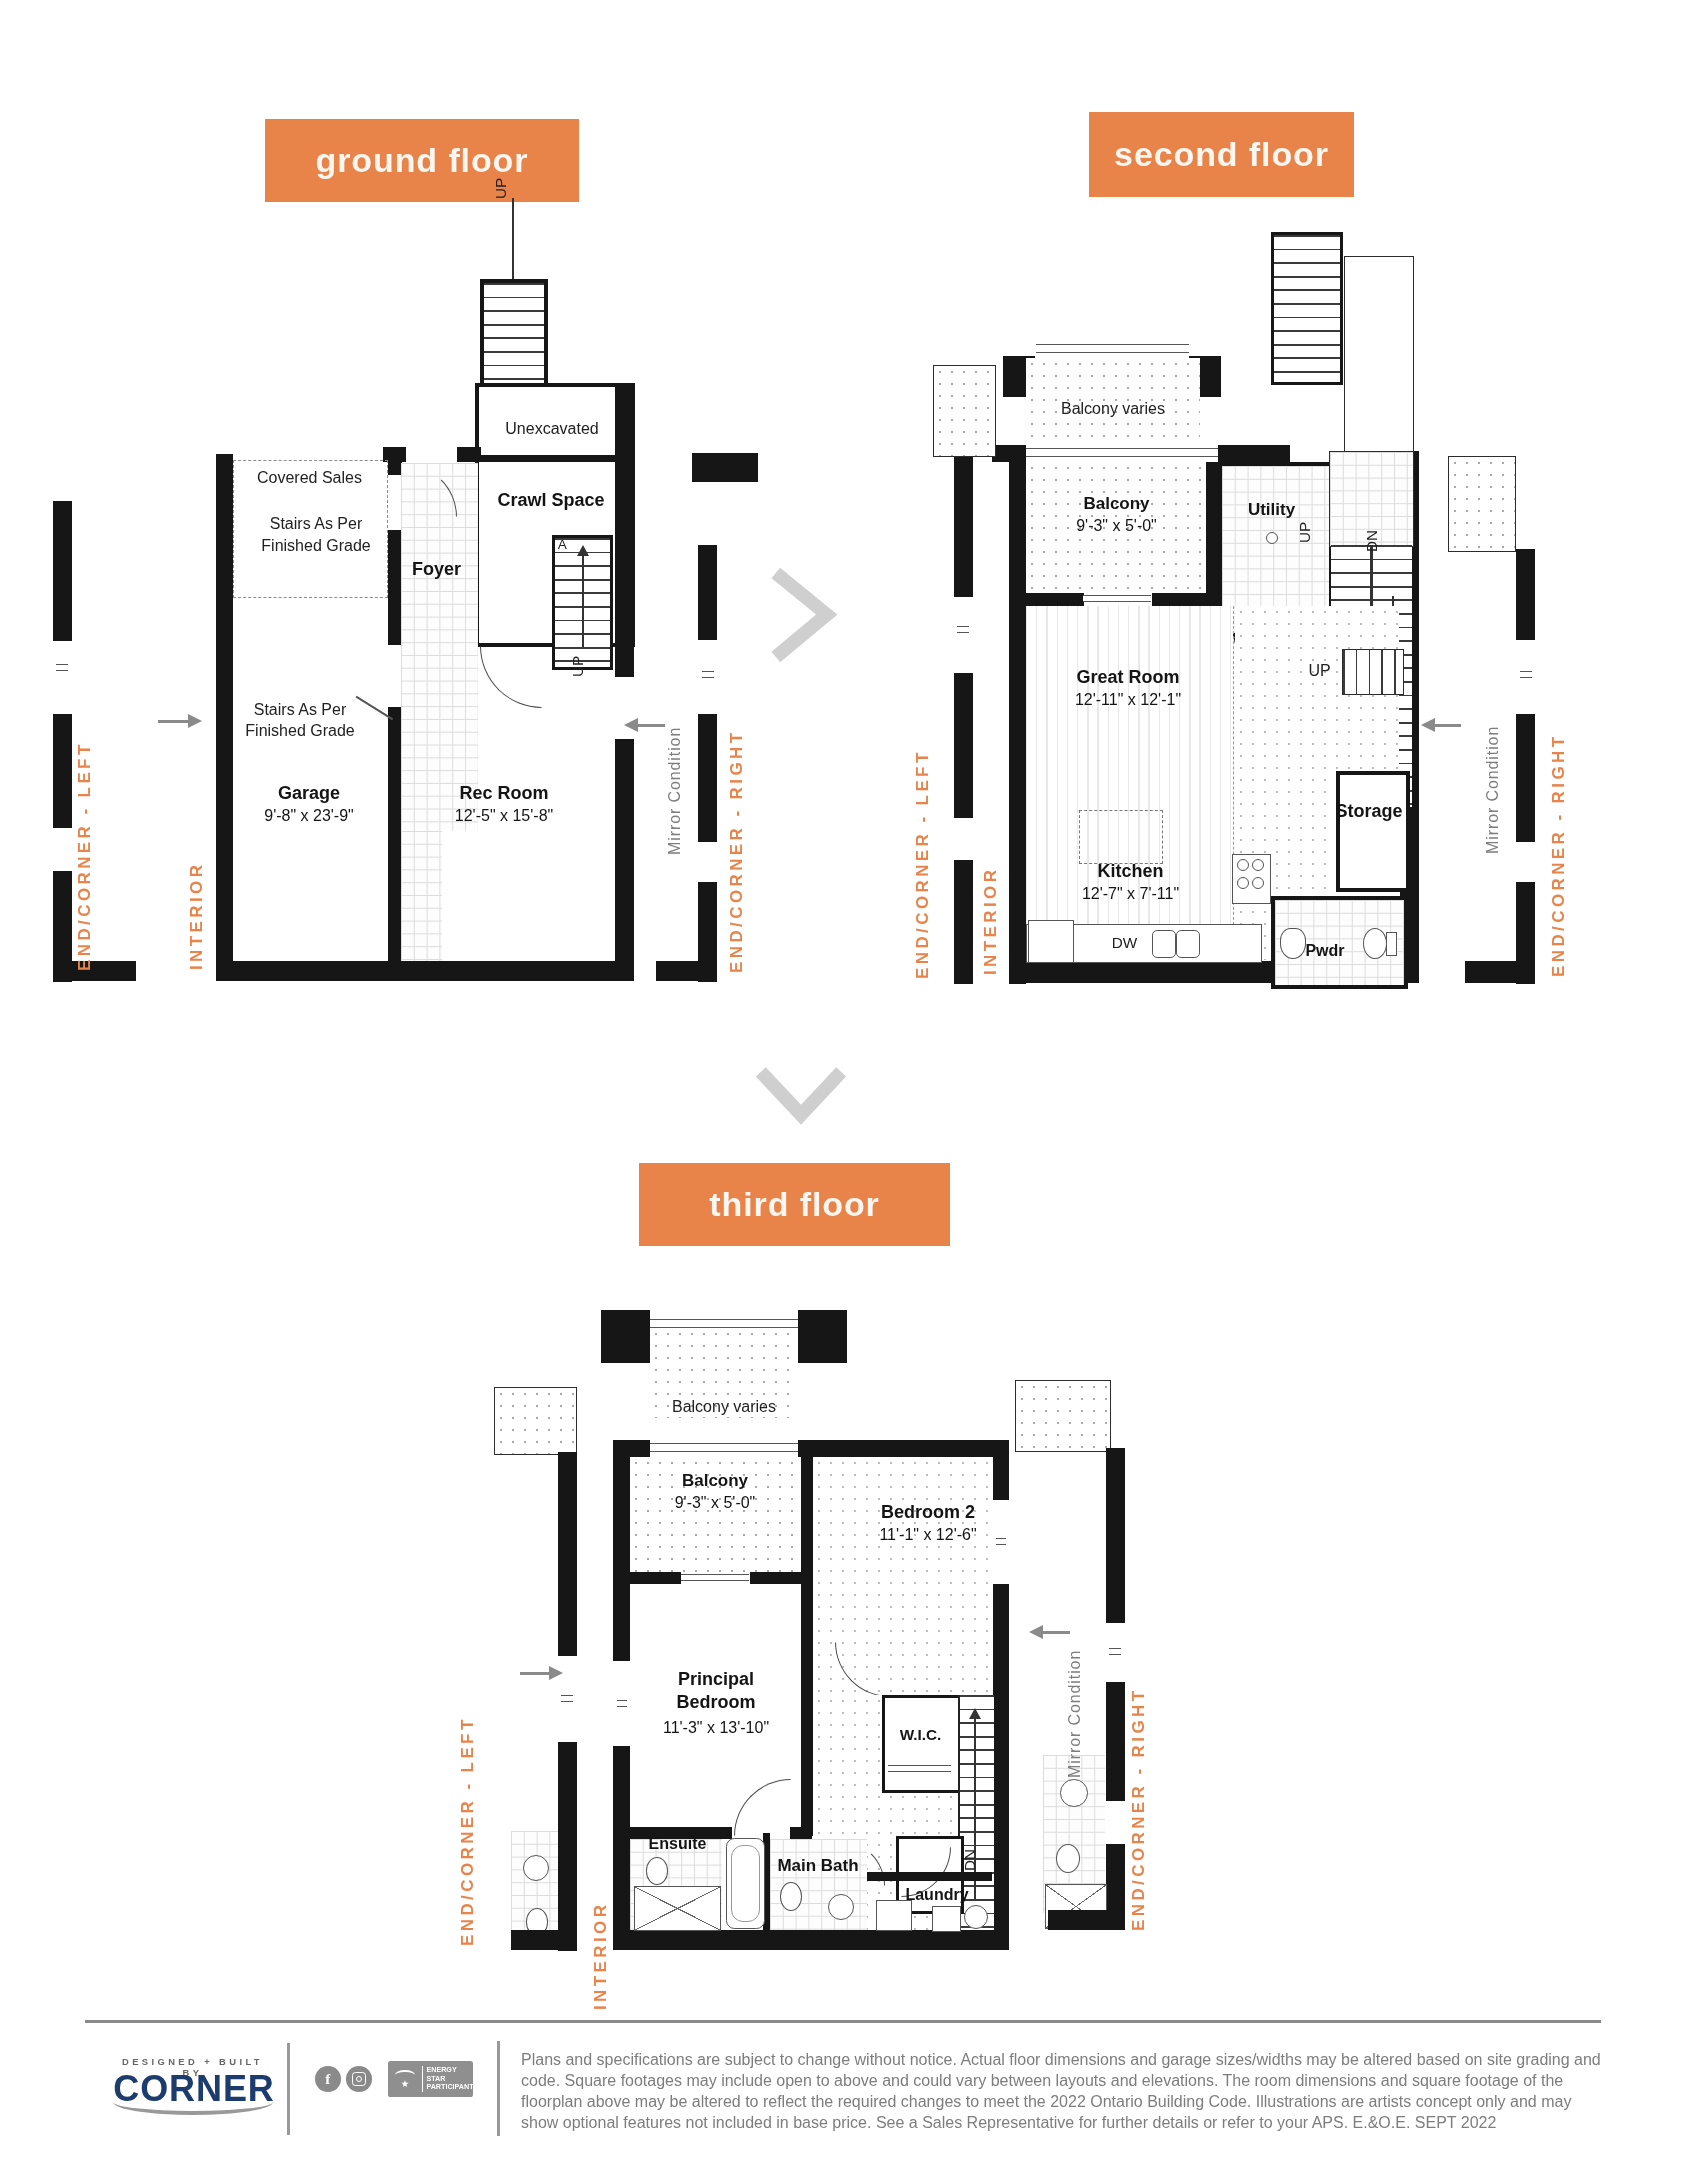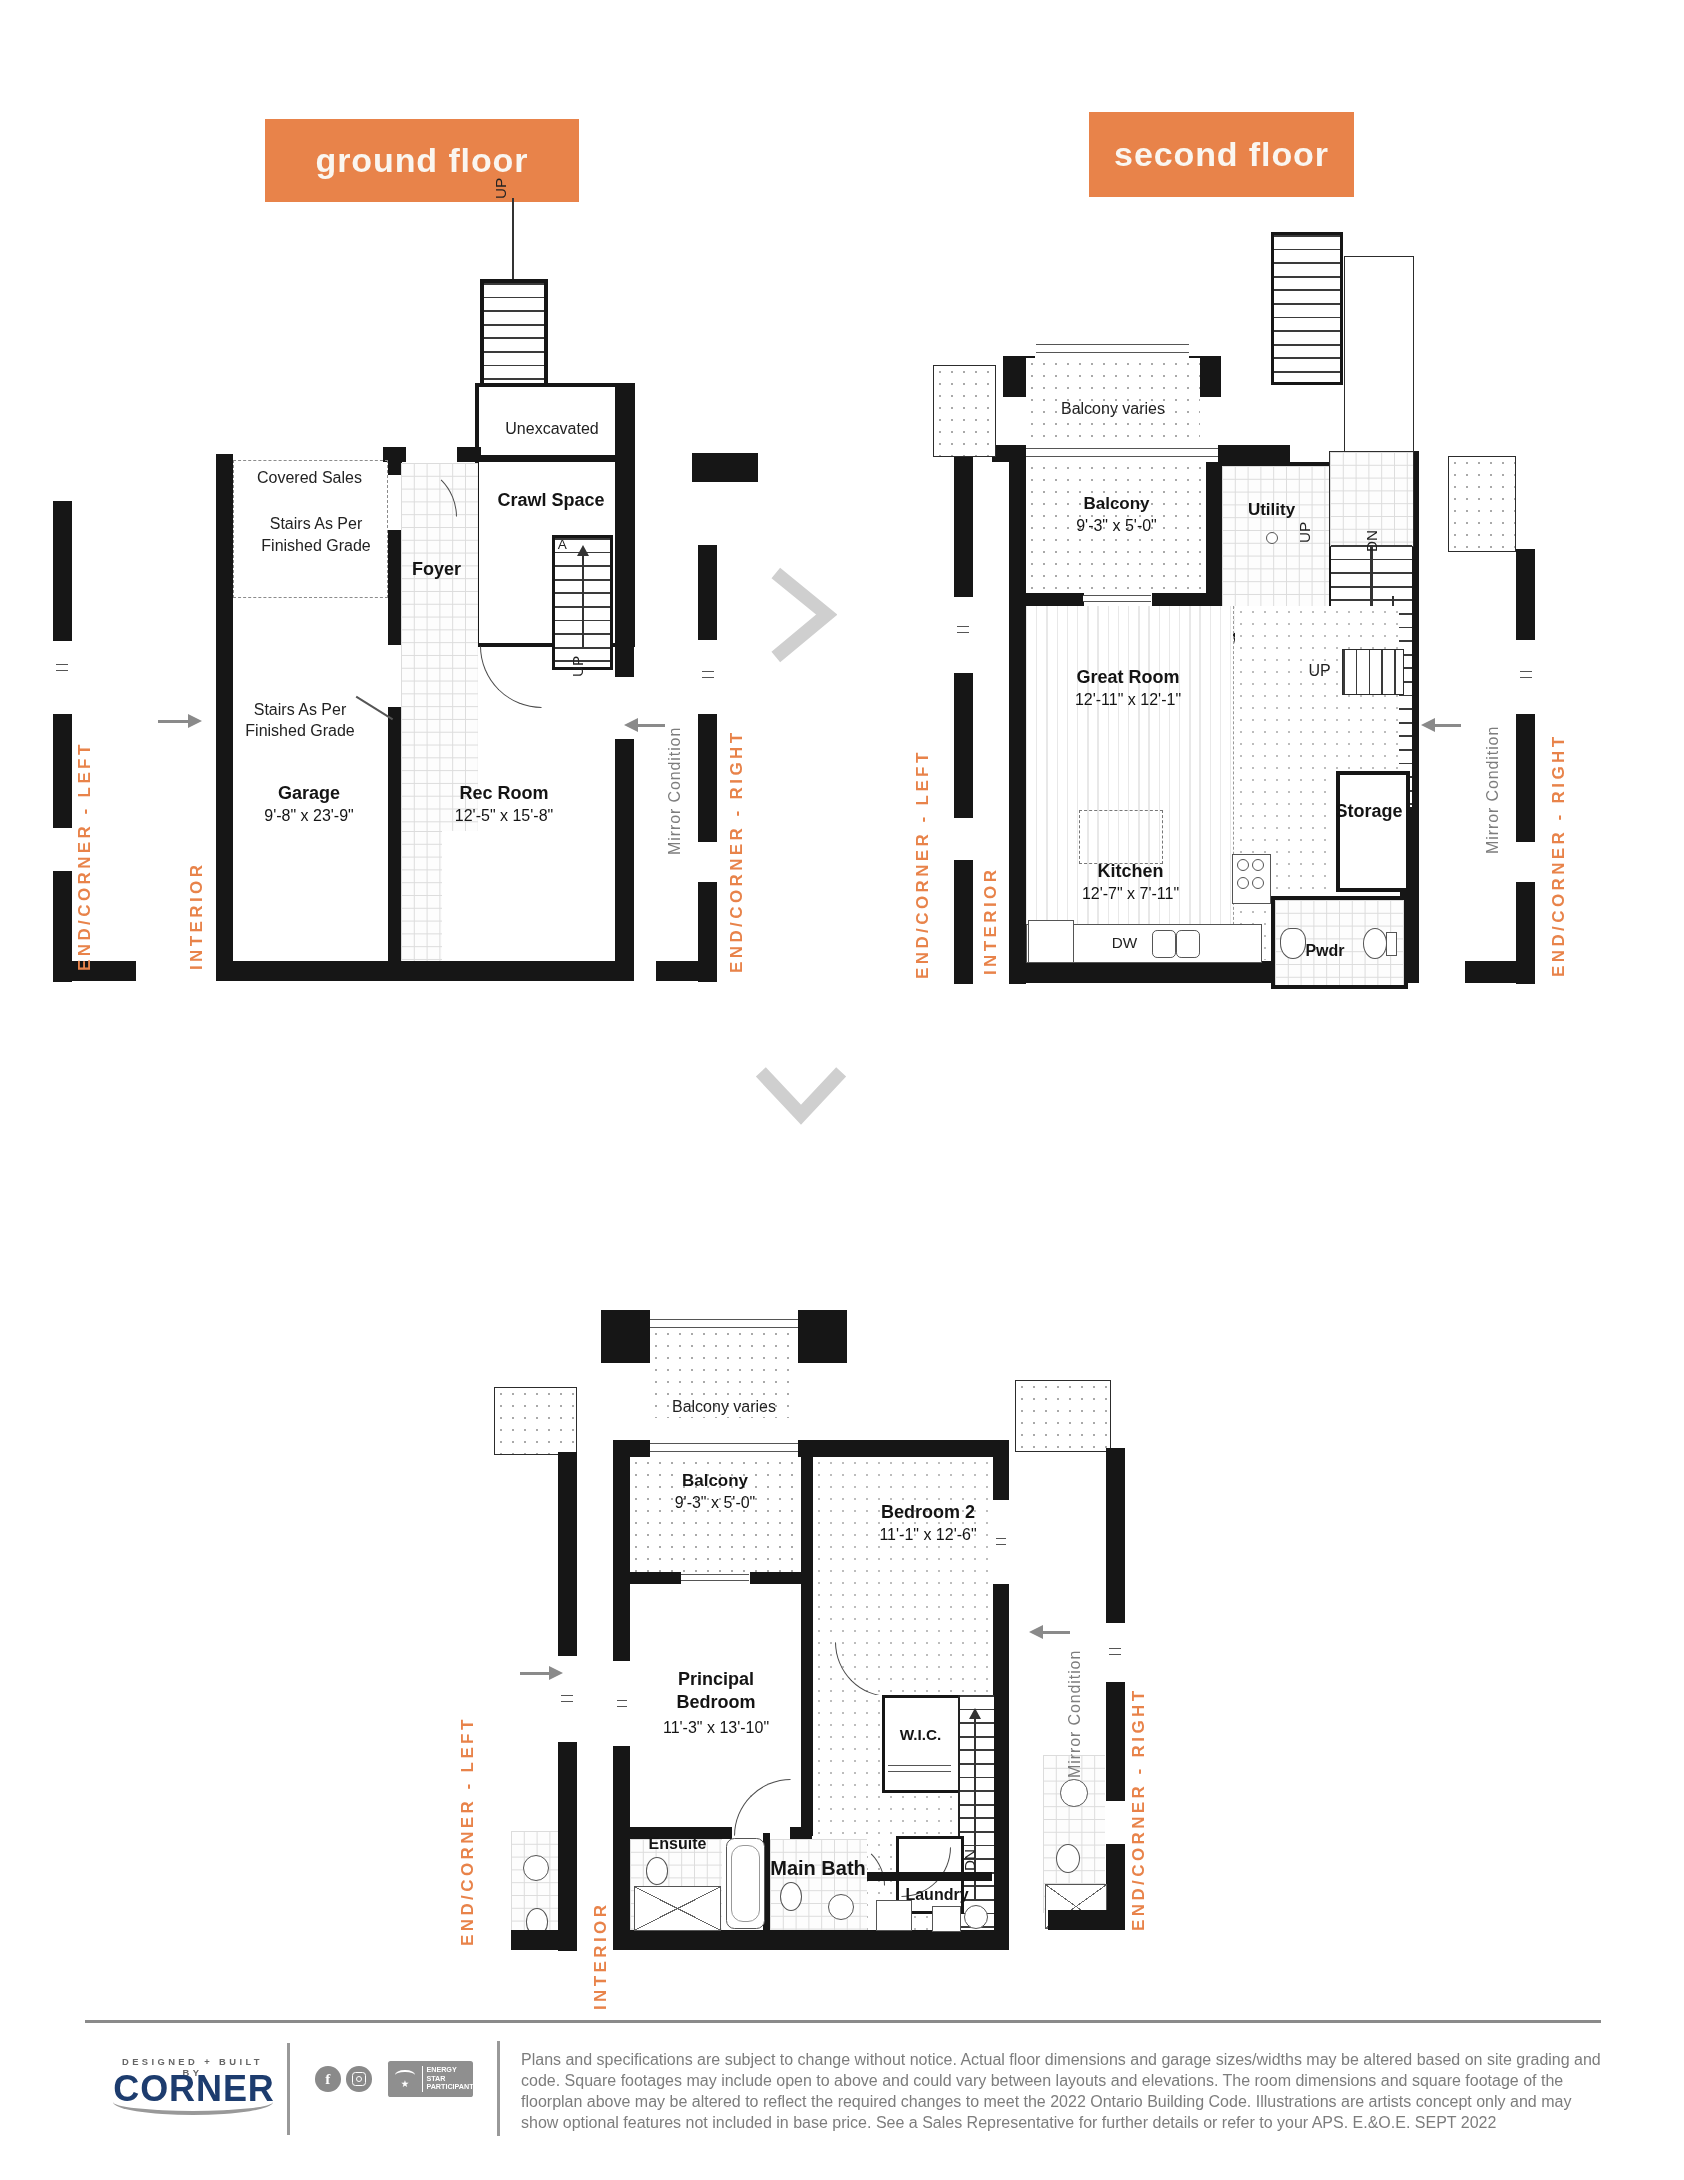--- a/index.html
+++ b/index.html
@@ -220,20 +220,21 @@
     <div class="wall" style="left:1516px;top:714px;width:19px;height:128px;"></div>
     <div class="wall" style="left:1516px;top:882px;width:19px;height:102px;"></div>
     <div class="dline" style="left:1520px;top:671px;width:12px;height:5.1px;"></div>
     <div class="wall" style="left:1465px;top:961px;width:70px;height:22px;"></div>
     <div class="ahl" style="left:1421px;top:718px;"></div>
     <div class="aline" style="left:1434px;top:724px;width:27px;"></div>
     <div class="vt vg" style="left:1484px;top:716px;height:138px;">Mirror Condition</div>
     <div class="vt vo" style="left:1549px;top:677px;height:300px;">END/CORNER - RIGHT</div>
   </div>
 
+  <div class="badge" style="left:639px;top:1163px;width:311px;height:83px;">third floor</div>
 
   <div>
 
     <div class="wall" style="left:601px;top:1310px;width:49px;height:53px;"></div>
     <div class="wall" style="left:798px;top:1310px;width:49px;height:53px;"></div>
     <div class="abs stip" style="left:650px;top:1316px;width:148px;height:102px;"></div>
     <div class="dline" style="left:650px;top:1319px;width:148px;height:6.8px;"></div>
     <div class="note" style="left:650px;top:1397px;width:148px;">Balcony varies</div>
 
     <div class="wall" style="left:613px;top:1440px;width:37px;height:17px;"></div>
@@ -286,21 +287,21 @@
 
     <div class="abs tile" style="left:630px;top:1839px;width:92px;height:91px;"></div>
     <div class="lbl" style="left:630px;top:1835px;width:95px;font-size:16px;">Ensuite</div>
     <div class="fix" style="left:646px;top:1857px;width:20.4px;height:25.6px;border-radius:50%;"></div>
     <div class="xbox" style="left:634px;top:1886px;width:85px;height:43px;"></div>
 
     <div class="wall" style="left:763px;top:1833px;width:6.8px;height:97px;"></div>
     <div class="fix" style="left:726px;top:1838px;width:37px;height:89px;border-radius:8.5px;"></div>
     <div class="fix" style="left:731px;top:1845px;width:27px;height:75px;border-radius:12px;border-color:#999;"></div>
     <div class="abs tile" style="left:770px;top:1839px;width:97px;height:91px;"></div>
-    <div class="lbl" style="left:765px;top:1857px;width:106px;font-size:20px;">Main Bath</div>
+    <div class="lbl" style="left:765px;top:1857px;width:106px;font-size:17px;">Main Bath</div>
     <div class="fix" style="left:780px;top:1882px;width:20.4px;height:27px;border-radius:50%;"></div>
     <div class="fix" style="left:828px;top:1894px;width:24px;height:24px;border-radius:50%;"></div>
     <div class="arc" style="left:839px;top:1840px;width:44px;height:44px;border-color:transparent #4a4a4a transparent transparent;border-radius:0 100% 0 0;"></div>
 
     <div class="wall" style="left:867px;top:1872px;width:125px;height:8.5px;"></div>
     <div class="lbl" style="left:886px;top:1886px;width:102px;font-size:16px;">Laundry</div>
     <div class="thin" style="left:876px;top:1900px;width:34px;height:29px;border-color:#555;"></div>
     <div class="thin" style="left:932px;top:1906px;width:27px;height:24px;border-color:#555;"></div>
     <div class="fix" style="left:964px;top:1905px;width:22px;height:22px;border-radius:50%;"></div>
 

